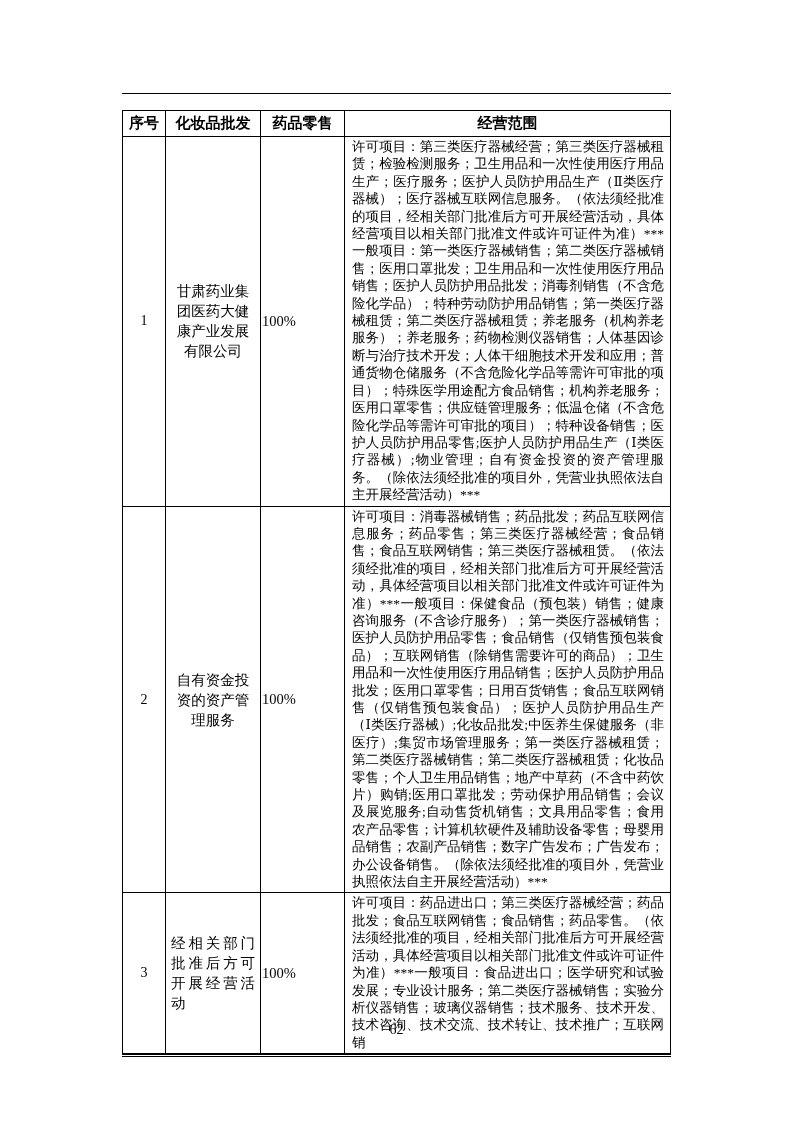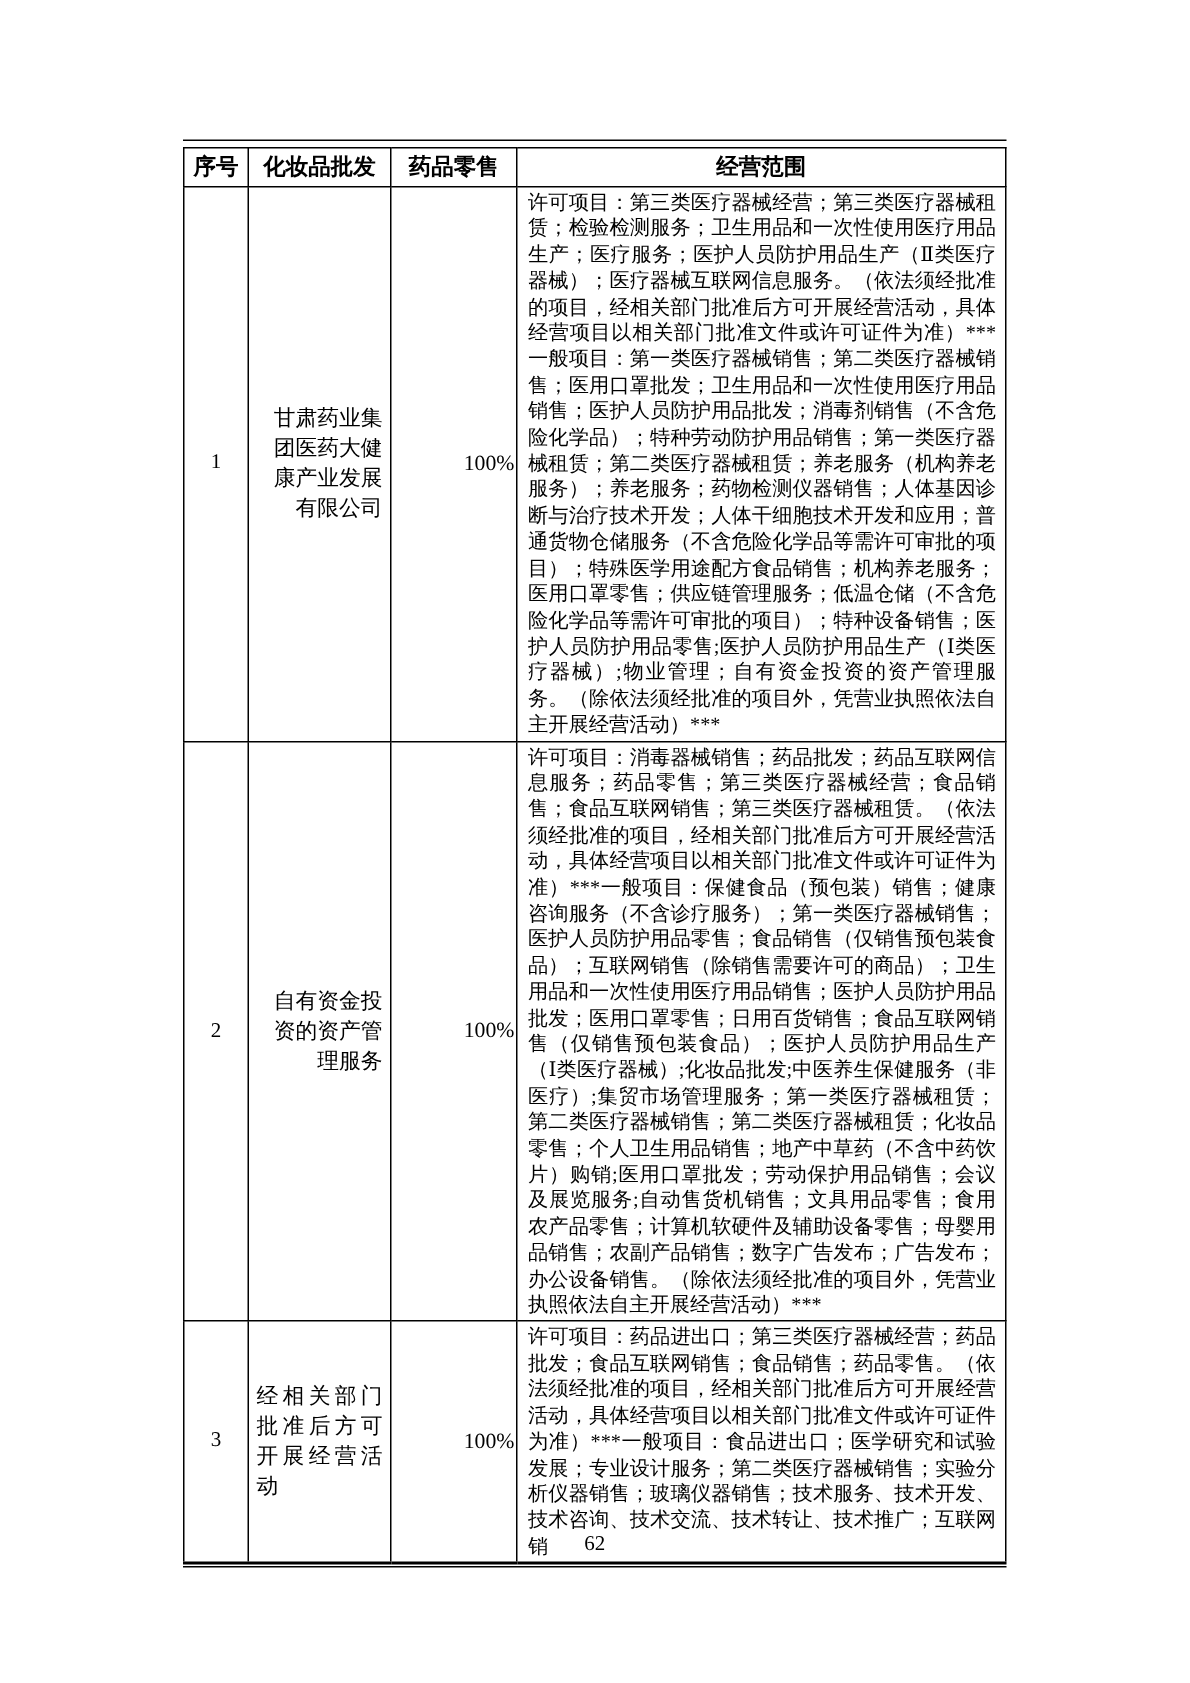--- a/index.html
+++ b/index.html
@@ -5,21 +5,21 @@
   html,body { margin:0; padding:0; }
   body {
     width:793px; height:1122px;
     background:#ffffff; color:#000;
     font-family:"Liberation Serif","DejaVu Serif",serif;
     position:relative; overflow:hidden;
   }
   .table-wrap {
     position:absolute; left:122px; top:93px; width:549px;
     border-top:1px solid #000;   
-    padding-top:4px;
+    padding-top:16px;
     border-bottom:1px solid #000; 
     padding-bottom:1px;
   }
   table.company-table {
     width:100%;
     border-collapse:collapse;
     table-layout:fixed;
   }
   .company-table th, .company-table td {
     border:1px solid #000;
@@ -30,31 +30,31 @@
     border-bottom:1.5px solid #000;
   }
   .company-table tbody tr:last-child td {
     border-bottom:2px solid #000; 
   }
   td.cell-no {
     text-align:center; vertical-align:middle;
     font-size:14px;
   }
   td.cell-company {
-    text-align:right; vertical-align:middle;
+    text-align:center; vertical-align:middle;
     font-size:14.5px; line-height:20px;
     padding:2px 5px;
     word-break:break-all;
   }
   td.cell-company.justified {
     text-align:justify;
     text-justify:inter-ideograph;
   }
   td.cell-ratio {
-    text-align:right; vertical-align:middle;
+    text-align:left; vertical-align:middle;
     font-size:14.5px;
   }
   td.cell-scope {
     vertical-align:top;
     font-size:13.5px; line-height:17.4px;
     text-align:justify;
     text-justify:inter-ideograph;
     padding:1px 6px 2px 7px;
     word-break:break-all;
   }

